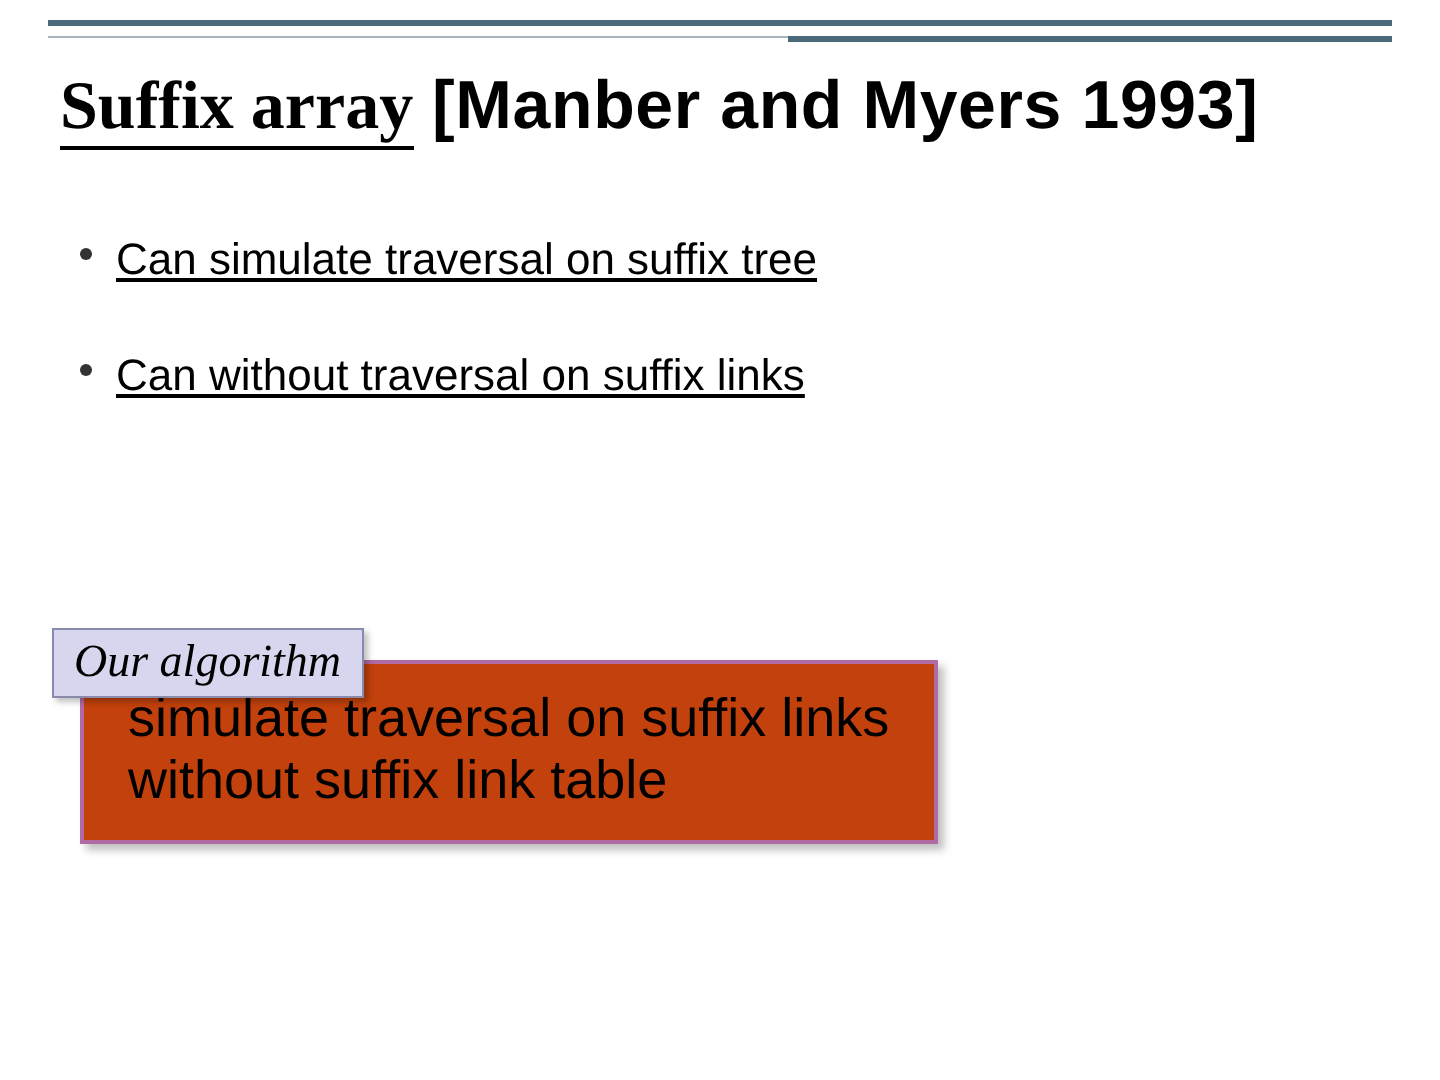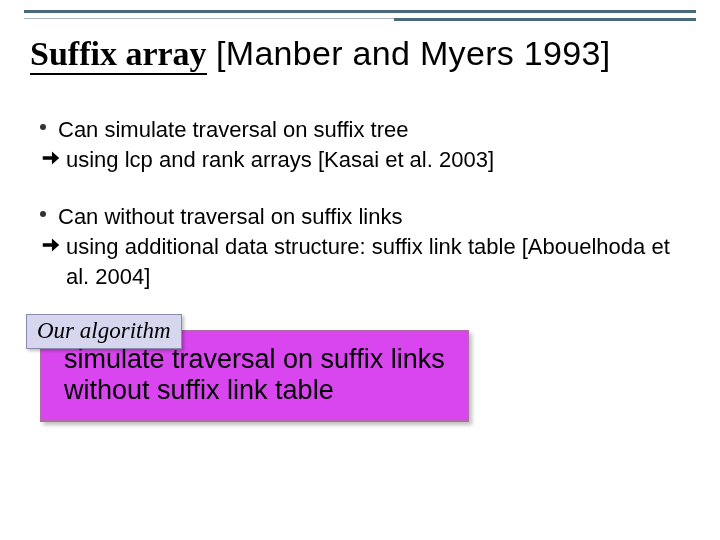--- a/index.html
+++ b/index.html
@@ -41,35 +41,35 @@
   }
   .title {
     position: absolute;
     top: 34px;
     left: 30px;
     right: 20px;
     font-size: 34px;
     color: #000;
   }
   .title .strong { font-weight: bold; font-family: Liberation Serif, serif; }
-  .title .ref { font-weight: normal; letter-spacing: 0.3px; }
+  .title .ref { font-weight: bold; letter-spacing: 0.3px; }
   .title .underline {
     border-bottom: 2px solid #000;
     padding-bottom: 1px;
   }
   .content {
     position: absolute;
     top: 115px;
     left: 40px;
     right: 30px;
     font-size: 22px;
     color: #000;
     line-height: 1.35;
   }
-  .group { margin-bottom: 28px; }
+  .group { margin-bottom: 28px; text-decoration: underline; }
   .bullet-line { position: relative; padding-left: 18px; }
   .bullet-dot {
     position: absolute;
     left: 0;
     top: 9px;
     width: 6px;
     height: 6px;
     background: #333;
     border-radius: 50%;
   }
@@ -83,21 +83,21 @@
     display: inline-block;
   }
   .arrow svg { width: 100%; height: 100%; }
   .callout-wrap {
     position: absolute;
     left: 40px;
     top: 330px;
   }
   .callout-box {
     display: inline-block;
-    background: #d946ef;
+    background: #c2410c;
     border: 2px solid #b06aa4;
     padding: 12px 22px 14px 22px;
     position: relative;
     box-shadow: 3px 3px 4px rgba(0,0,0,0.25);
   }
   .callout-box .line1 {
     font-size: 27px;
     color: #000;
     text-align: center;
   }
@@ -133,42 +133,26 @@
   <span class="ref">[Manber and Myers 1993]</span>
 </div>
 
 <div class="content">
 
   <div class="group">
     <div class="bullet-line">
       <span class="bullet-dot"></span>
       <span>Can simulate traversal on suffix tree</span>
     </div>
-    <div class="arrow-line">
-      <span class="arrow">
-        <svg viewBox="0 0 24 24">
-            <path d="M3 10 H13 V5 L21 12 L13 19 V14 H3 Z" fill="#000"></path>
-          </svg>
-      </span>
-      <span>using lcp and rank arrays [Kasai et al. 2003]</span>
-    </div>
   </div>
 
   <div class="group">
     <div class="bullet-line">
       <span class="bullet-dot"></span>
       <span>Can without traversal on suffix links</span>
-    </div>
-    <div class="arrow-line">
-      <span class="arrow">
-        <svg viewBox="0 0 24 24">
-            <path d="M3 10 H13 V5 L21 12 L13 19 V14 H3 Z" fill="#000"></path>
-          </svg>
-      </span>
-      <span>using additional data structure: suffix link table [Abouelhoda et al. 2004]</span>
     </div>
   </div>
 
 </div>
 
 <div class="callout-wrap">
   <div class="callout-box">
     <div class="tag">Our algorithm</div>
     <div class="line1">simulate traversal on suffix links</div>
     <div class="line2">without suffix link table</div>

